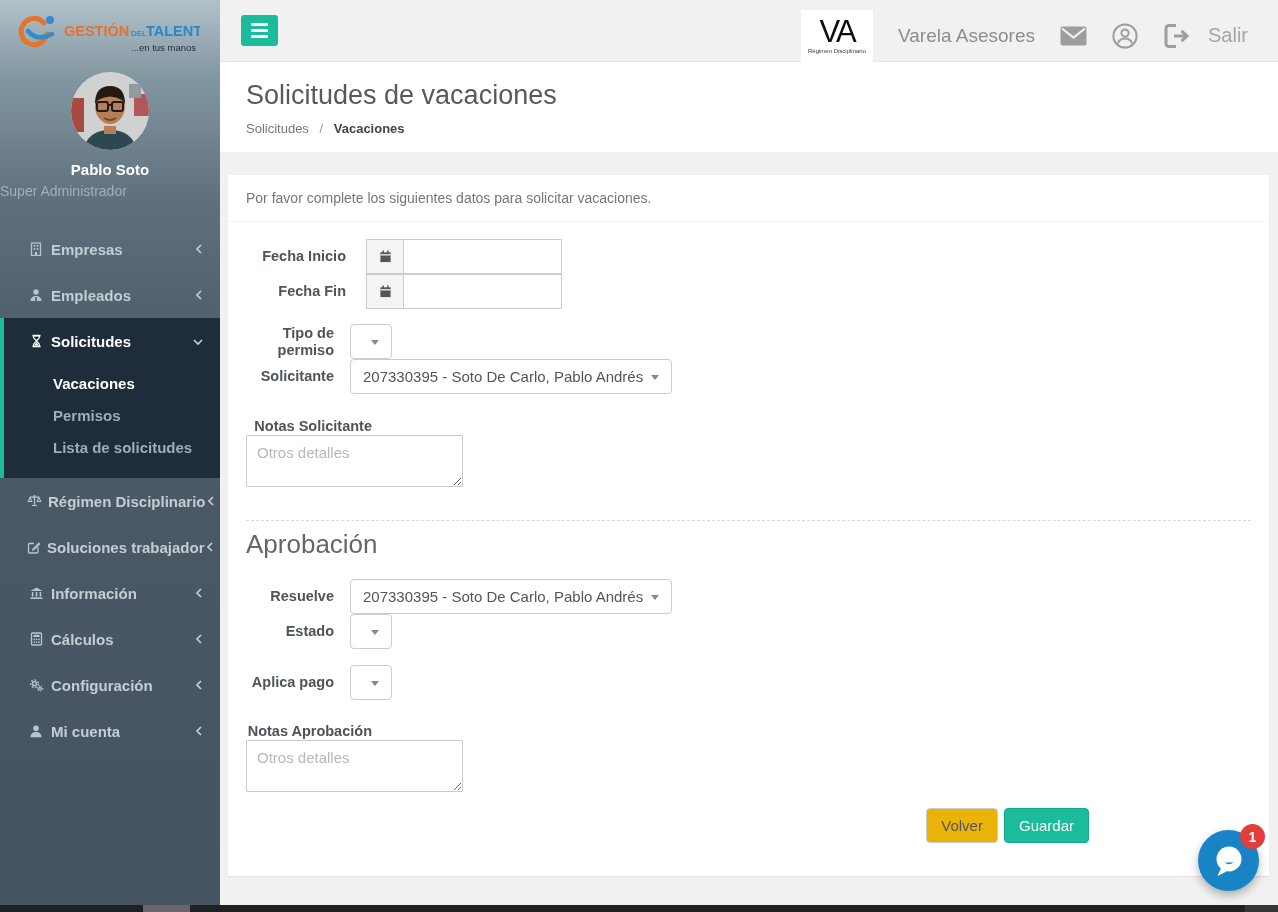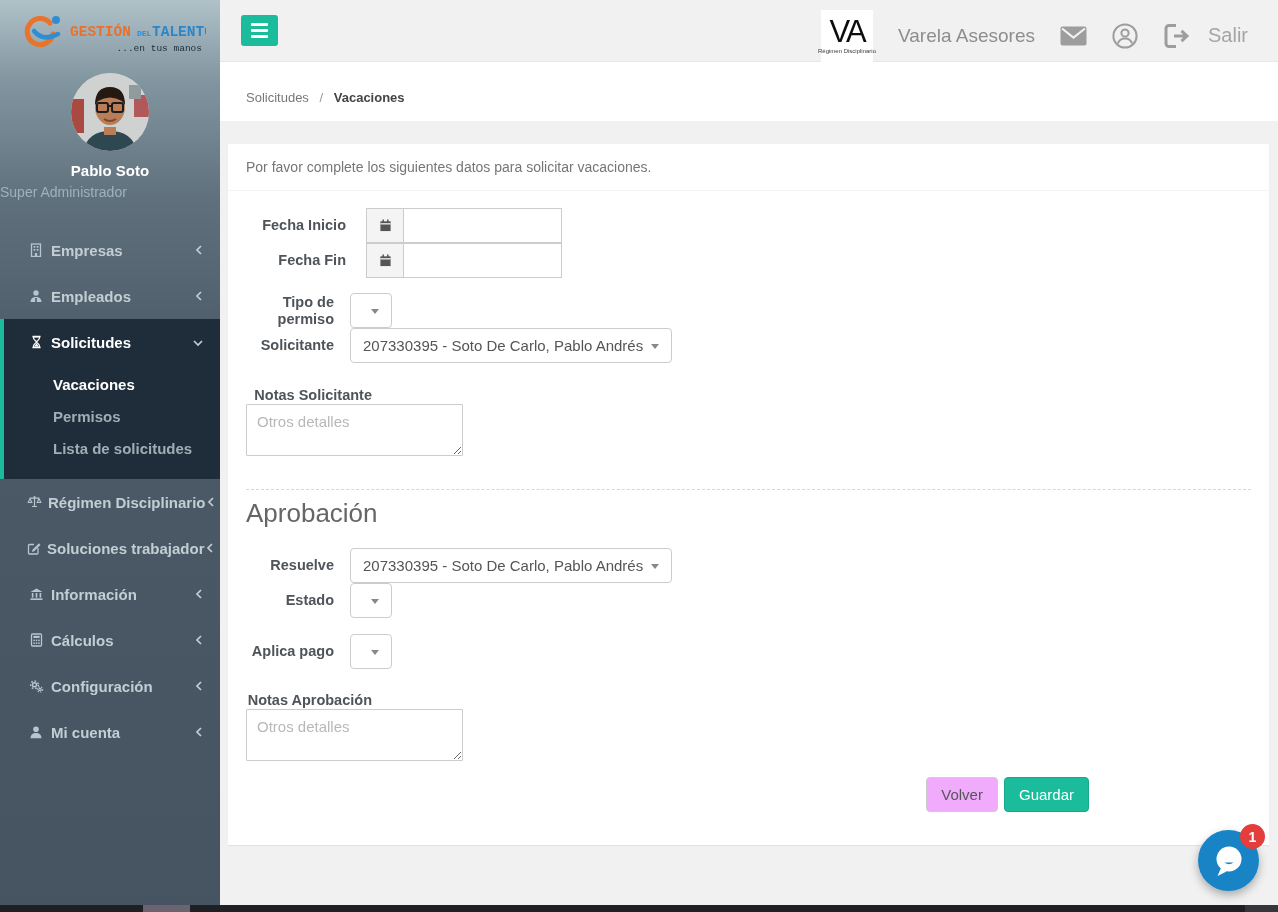--- a/index.html
+++ b/index.html
@@ -8,21 +8,21 @@
     width:1278px; height:912px; overflow:hidden; position:relative;
     font-family:"Liberation Sans", sans-serif;
     background:#f1f1f1;
   }
 
   
   .sidebar {
     position:fixed; left:0; top:0; width:220px; height:912px; z-index:5;
     background:linear-gradient(180deg,#b0c1c8 0%,#8195a0 9%,#5f707c 22%,#4b5a66 40%,#465461 100%);
   }
-  .brand { padding:8px 6px 0 6px;font-family:Liberation Mono, monospace; }
+  .brand { padding:8px 6px 0 0; }
   .avatar-wrap { display:flex; justify-content:center; margin-top:8px; }
   .avatar { width:78px; height:78px; border-radius:50%; overflow:hidden; background:#cfd2d0; }
   .user-name { text-align:center; color:#ffffff; font-weight:700; font-size:15px; margin-top:11px; }
   .user-role { text-align:left; color:#9fb1bd; font-size:14px; margin-top:5px; }
 
   .nav { margin-top:27px; }
   .nav-item {
     display:flex; align-items:center; height:46px; padding:0 16px 0 27px;
     color:#c3ced4; font-size:15px; font-weight:600; cursor:pointer;
   }
@@ -39,21 +39,21 @@
 
   
   .main { margin-left:220px; }
   .topbar { height:62px; background:#f1f1f1; border-bottom:1px solid #e7e7e7; display:flex; }
   .hamburger {
     margin:15px 0 0 21px; width:37px; height:31px; background:#1abc9c; border:none; border-radius:3px;
     display:flex; flex-direction:column; justify-content:center; align-items:center; gap:3px; cursor:pointer; flex:none;
   }
   .hamburger span { width:17px; height:3px; background:#fff; border-radius:1px; }
   .topbar-right { margin-left:auto; display:flex; align-items:center; gap:25px; padding:10px 30px 0 0; }
-  .va-box { width:52px; height:52px; background:#ffffff; display:flex; flex-direction:column; align-items:center; justify-content:center; }
+  .va-box { width:72px; height:52px; background:#ffffff; display:flex; flex-direction:column; align-items:center; justify-content:center; }
   .va-main { font-size:31px; line-height:30px; color:#0d0d0d; letter-spacing:-2px; }
   .va-sub { font-size:6px; color:#3a3a3a; margin-top:1px; white-space:nowrap; }
   .company-name { font-size:19px; color:#8d8d8d; }
   .tb-icon { color:#9d9d9d; cursor:pointer; display:flex; }
   .salir { font-size:20px; color:#a5a5a5; cursor:pointer; margin-left:-8px; }
 
   
   .title-band { background:#ffffff; padding:18px 26px 16px; }
   .page-title { margin:0; font-size:27px; font-weight:400; color:#595959; }
   .breadcrumb { margin-top:10px; font-size:13px; color:#777; }
@@ -93,21 +93,21 @@
     flex:1; height:52px; border:1px solid #ccc; border-radius:1px; padding:8px 10px;
     font-size:15px; color:#555; font-family:inherit; resize:both;
   }
   .notes-ta::placeholder { color:#b8b8b8; opacity:1; }
 
   .dotted-sep { border-top:1px dashed #d8d8d8; margin:33px 0 8px; }
   .section-title { font-size:26px; font-weight:400; color:#666; margin:0 0 20px; line-height:30px; }
 
   .actions { display:flex; justify-content:flex-end; gap:6px; margin:16px 162px 0 0; }
   .btn { height:35px; padding:0 14px; font-size:15px; border-radius:4px; cursor:pointer; font-family:inherit; }
-  .btn-default { background:#f0abfc; border:1px solid #ccc; color:#555; }
+  .btn-default { background:#eab308; border:1px solid #ccc; color:#555; }
   .btn-primary { background:#1abc9c; border:1px solid #16a88b; color:#fff; }
 
   
   .chat-fab {
     position:fixed; right:19px; bottom:21px; width:61px; height:61px; border-radius:50%;
     background:#1884c5; box-shadow:0 4px 10px rgba(0,0,0,0.3); cursor:pointer;
     display:flex; align-items:center; justify-content:center; z-index:20;
   }
   .chat-badge {
     position:absolute; top:-6px; right:-6px; width:25px; height:25px; border-radius:50%;
@@ -338,20 +338,21 @@
         <svg width="28" height="26" viewBox="0 0 28 26">
             <path d="M13 2.5 H6 a3 3 0 0 0 -3 3 v15 a3 3 0 0 0 3 3 h7" fill="none" stroke="currentColor" stroke-width="3"></path>
             <path d="M11 13 h12 M18.5 7.8 L24 13 l-5.5 5.2" fill="none" stroke="currentColor" stroke-width="3"></path>
           </svg>
       </span>
       <span class="salir">Salir</span>
     </div>
   </div>
 
   <div class="title-band">
+    <h1 class="page-title">Solicitudes de vacaciones</h1>
     <div class="breadcrumb">
       <span class="root">Solicitudes</span>
       <span class="sep">/</span>
       <span class="current">Vacaciones</span>
     </div>
   </div>
 
   <div class="content">
     <div class="card">
       <div class="card-intro">Por favor complete los siguientes datos para solicitar vacaciones.</div>

